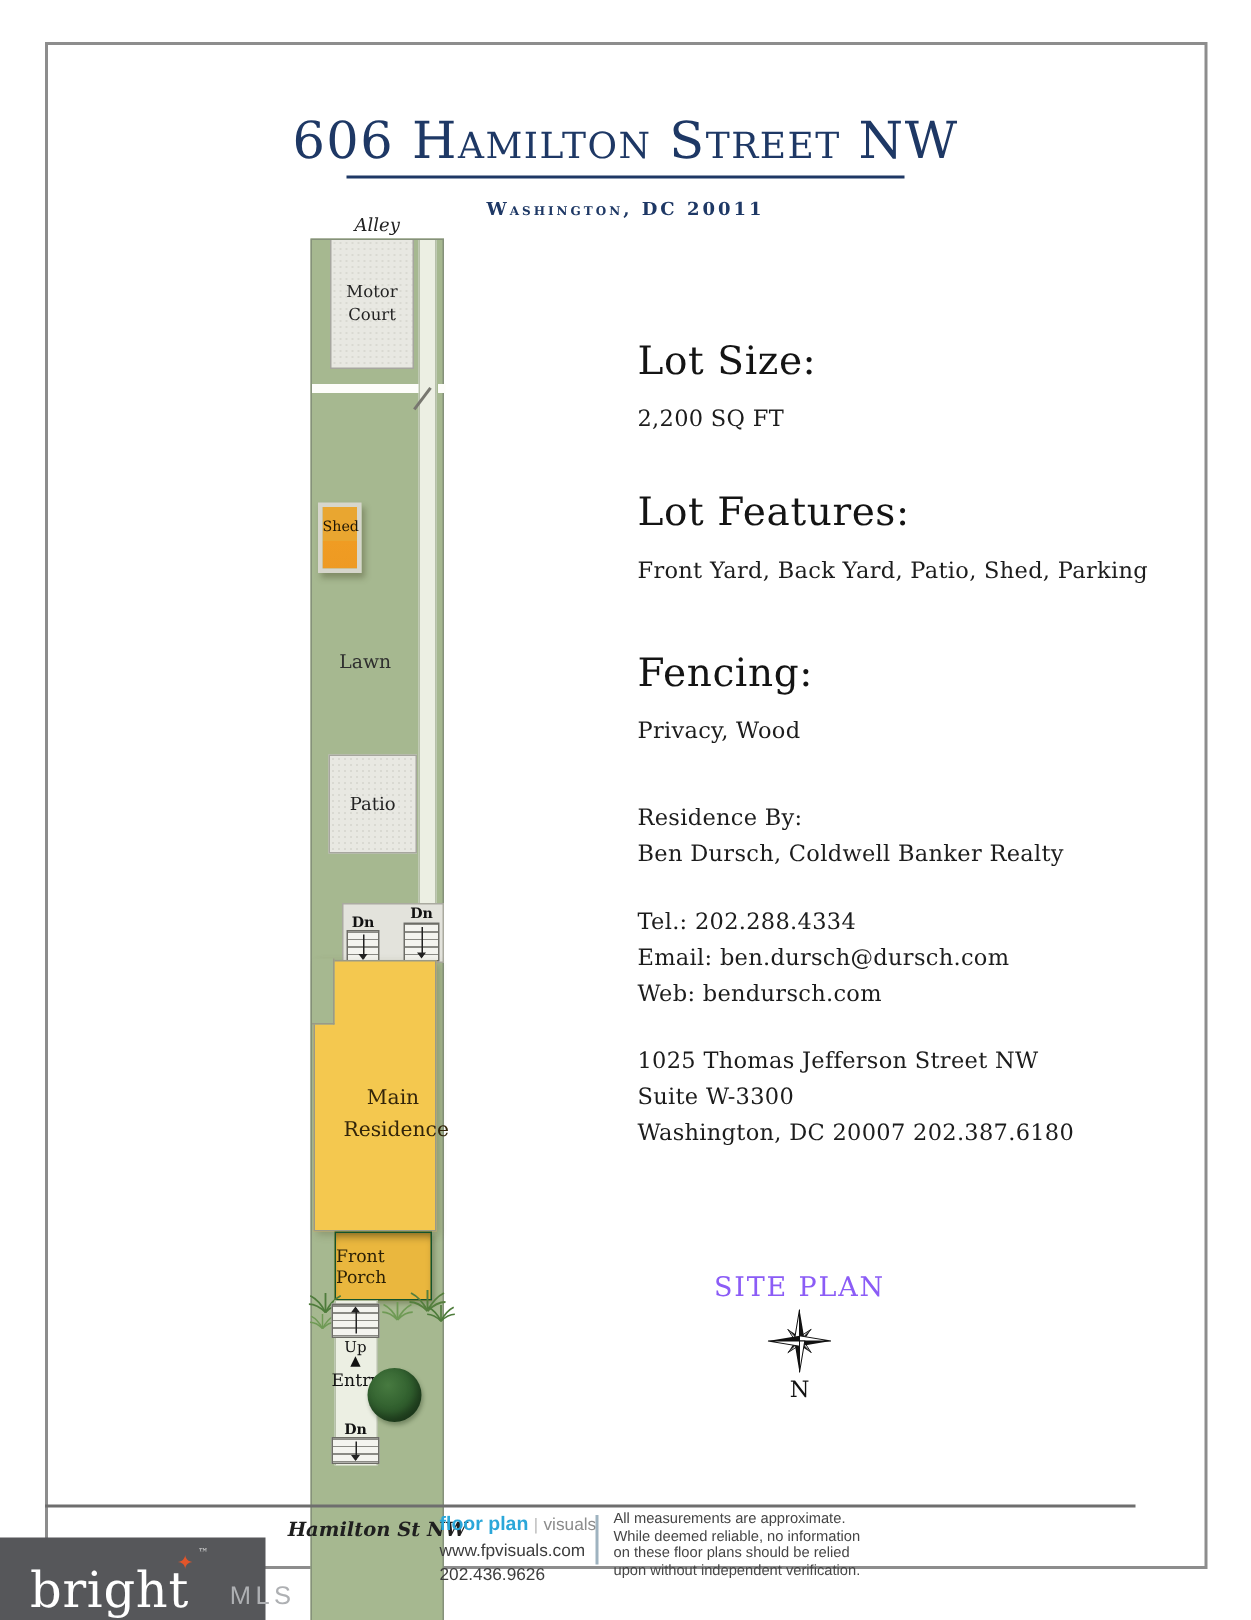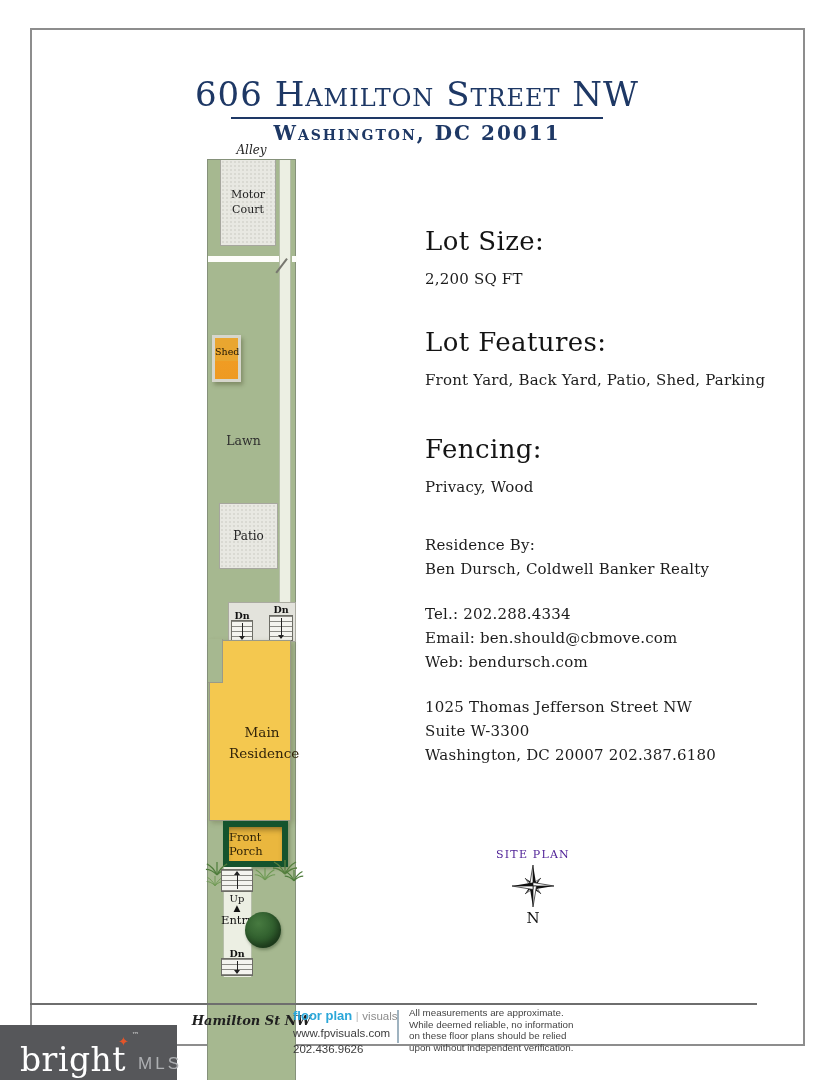--- a/index.html
+++ b/index.html
@@ -10,21 +10,21 @@
   *{margin:0;padding:0;box-sizing:border-box;}
   html,body{background:#fff;}
   .page{position:relative;width:834px;height:1080px;background:#ffffff;overflow:hidden;
          font-family:"DejaVu Serif","Liberation Serif",serif;color:#1c1c1c;}
   .frame{position:absolute;left:30px;top:28px;width:775px;height:1018px;border:2px solid #8d8d8d;}
 
   
   .title{position:absolute;left:0;right:0;top:74px;text-align:center;font-size:34px;
          font-variant:small-caps;letter-spacing:1px;color:var(--navy);}
   .title-underline{position:absolute;left:231px;top:117px;width:372px;border-top:2px solid var(--navy);}
-  .subtitle{position:absolute;left:0;right:0;top:121px;text-align:center;font-size:20px;font-weight:bold;
+  .subtitle{position:absolute;left:0;right:0;top:132px;text-align:center;font-size:12px;font-weight:bold;
          font-variant:small-caps;letter-spacing:2px;color:var(--navy);}
 
   
   .alley{position:absolute;left:207px;top:143px;width:89px;text-align:center;
          font-style:italic;font-size:12px;color:#222;}
   .lot{position:absolute;left:207px;top:159px;width:89px;height:932px;
        background:var(--lot_green);border:1px solid #85917a;}
   .walkway-strip{position:absolute;left:71px;top:0;width:12px;height:442px;background:var(--walkway);
        border-left:1px solid #b6bfa9;border-right:1px solid #b6bfa9;}
   .motor-court{position:absolute;left:12px;top:0;width:56px;height:86px;background:var(--surface);
@@ -56,39 +56,39 @@
        border-left:3px solid transparent;border-right:3px solid transparent;border-bottom:4px solid #222;}
   .dn-lbl{position:absolute;text-align:center;font-size:9.5px;font-weight:bold;color:#111;}
   .residence{position:absolute;left:1px;top:480px;width:82px;height:181px;background:var(--residence_yellow);
        border:1.5px solid #9a9a88;box-shadow:2px 2px 5px rgba(80,80,40,.30);
        display:flex;align-items:center;justify-content:center;padding-left:24px;}
   .residence .lbl{width:66px;text-align:center;font-size:13.5px;line-height:1.55;color:#33250a;
        transform:translateY(12px);}
   .notch{position:absolute;left:0;top:479px;width:15px;height:44px;background:var(--lot_green);
        border-right:1.5px solid #9a9a88;border-bottom:1.5px solid #9a9a88;}
   .porch{position:absolute;left:15px;top:661px;width:65px;height:46px;background:var(--porch_yellow);
-       border:6px solid #14532d;box-shadow:inset 0 5px 6px -3px rgba(0,0,0,.45),2px 2px 3px rgba(60,60,30,.3);
+       border:1px solid #14532d;box-shadow:inset 0 5px 6px -3px rgba(0,0,0,.45),2px 2px 3px rgba(60,60,30,.3);
        display:flex;align-items:center;justify-content:center;font-size:11.5px;color:#2a1f06;}
   .entry-walk{position:absolute;left:15px;top:707px;width:29px;height:110px;background:var(--walkway);
        border-left:1px solid #b6bfa9;border-right:1px solid #b6bfa9;}
   .small-lbl{position:absolute;left:13px;width:32px;text-align:center;color:#111;}
   .tree{position:absolute;left:37px;top:752px;width:36px;height:36px;border-radius:50%;
        background:radial-gradient(circle at 38% 32%,#477a40 0%,#32612f 45%,#224921 100%);
        box-shadow:inset -3px -4px 6px rgba(0,0,0,.35),1px 2px 3px rgba(40,60,30,.4);}
   .plant{position:absolute;}
   .street-lbl{position:absolute;left:189px;top:980px;width:125px;text-align:center;
        font-style:italic;font-weight:bold;font-size:13px;color:#1f1f1f;margin-top:33px;}
 
   
   .h-big{position:absolute;left:425px;font-size:26px;letter-spacing:.4px;color:#141414;}
   .body-txt{position:absolute;left:425px;font-size:15px;color:#1c1c1c;letter-spacing:.2px;}
 
   
   .siteplan-cap{position:absolute;left:462px;top:848px;width:142px;text-align:center;}
-  .siteplan-cap .cap{font-size:11px;letter-spacing:1.2px;color:#4c1d95;}
+  .siteplan-cap .cap{font-size:18px;letter-spacing:1.2px;color:#8b5cf6;}
   .siteplan-cap .north{font-size:15px;color:#111;margin-top:1px;}
   .compass{margin:3px auto 0;display:block;}
 
   
   .footer-rule{position:absolute;left:30px;top:1003px;width:727px;height:2px;background:#6e6e6e;}
   .fp{position:absolute;left:293px;top:1009px;width:100px;
       font-family:"Liberation Sans","DejaVu Sans",sans-serif;}
   .fp .brand{font-size:13px;line-height:13px;white-space:nowrap;}
   .fp .b-blue{color:var(--brand_blue);font-weight:bold;}
   .fp .b-sep{color:#b9b9b9;font-weight:normal;font-size:11px;}
@@ -97,21 +97,21 @@
   .fp-divider{position:absolute;left:397px;top:1010px;height:33px;border-left:2px solid #9fb3c0;}
   .disclaimer{position:absolute;left:409px;top:1007px;width:180px;
       font-family:"Liberation Sans","DejaVu Sans",sans-serif;font-size:9.8px;line-height:11.6px;color:#454545;}
   .brightbox{position:absolute;left:0;top:1025px;width:177px;height:68px;background:var(--mls_gray);
       display:flex;align-items:center;padding-left:20px;}
   .bright-word{font-family:"DejaVu Serif","Liberation Serif",serif;font-size:33px;color:#ffffff;
       letter-spacing:.5px;position:relative;}
   .bright-star{position:absolute;left:118px;top:9px;color:var(--mls_orange);font-size:13px;}
   .bright-tm{position:absolute;left:132px;top:6px;color:#d9d9d9;font-size:7px;}
   .mls-word{font-family:"Liberation Sans","DejaVu Sans",sans-serif;font-size:17px;color:#aeb0b3;
-      letter-spacing:3px;margin-left:12px;margin-top:10px;text-align:right;}
+      letter-spacing:3px;margin-left:27px;margin-top:10px;text-align:right;}
 </style>
 </head>
 <body>
 
 <div class="page">
   <div class="frame"></div>
 
   <div class="title">606 Hamilton Street NW</div>
   <div class="title-underline"></div>
   <div class="subtitle">Washington, DC 20011</div>
@@ -220,21 +220,21 @@
   <div class="h-big" style="top:327px;">Lot Features:</div>
   <div class="body-txt" style="top:371px;">Front Yard, Back Yard, Patio, Shed, Parking</div>
 
   <div class="h-big" style="top:434px;">Fencing:</div>
   <div class="body-txt" style="top:478px;">Privacy, Wood</div>
 
   <div class="body-txt" style="top:536px;">Residence By:</div>
   <div class="body-txt" style="top:560px;">Ben Dursch, Coldwell Banker Realty</div>
 
   <div class="body-txt" style="top:605px;">Tel.: 202.288.4334</div>
-  <div class="body-txt" style="top:629px;">Email: ben.should@cbmove.com</div>
+  <div class="body-txt" style="top:629px;">Email: ben.dursch@dursch.com</div>
   <div class="body-txt" style="top:653px;">Web: bendursch.com</div>
 
   <div class="body-txt" style="top:698px;">1025 Thomas Jefferson Street NW</div>
   <div class="body-txt" style="top:722px;">Suite W-3300</div>
   <div class="body-txt" style="top:746px;">Washington, DC 20007  202.387.6180</div>
 
   <div class="siteplan-cap">
     <div class="cap">SITE PLAN</div>
     <svg class="compass" width="44" height="44" viewBox="0 0 44 44">
       <g transform="rotate(45 22 22)">

